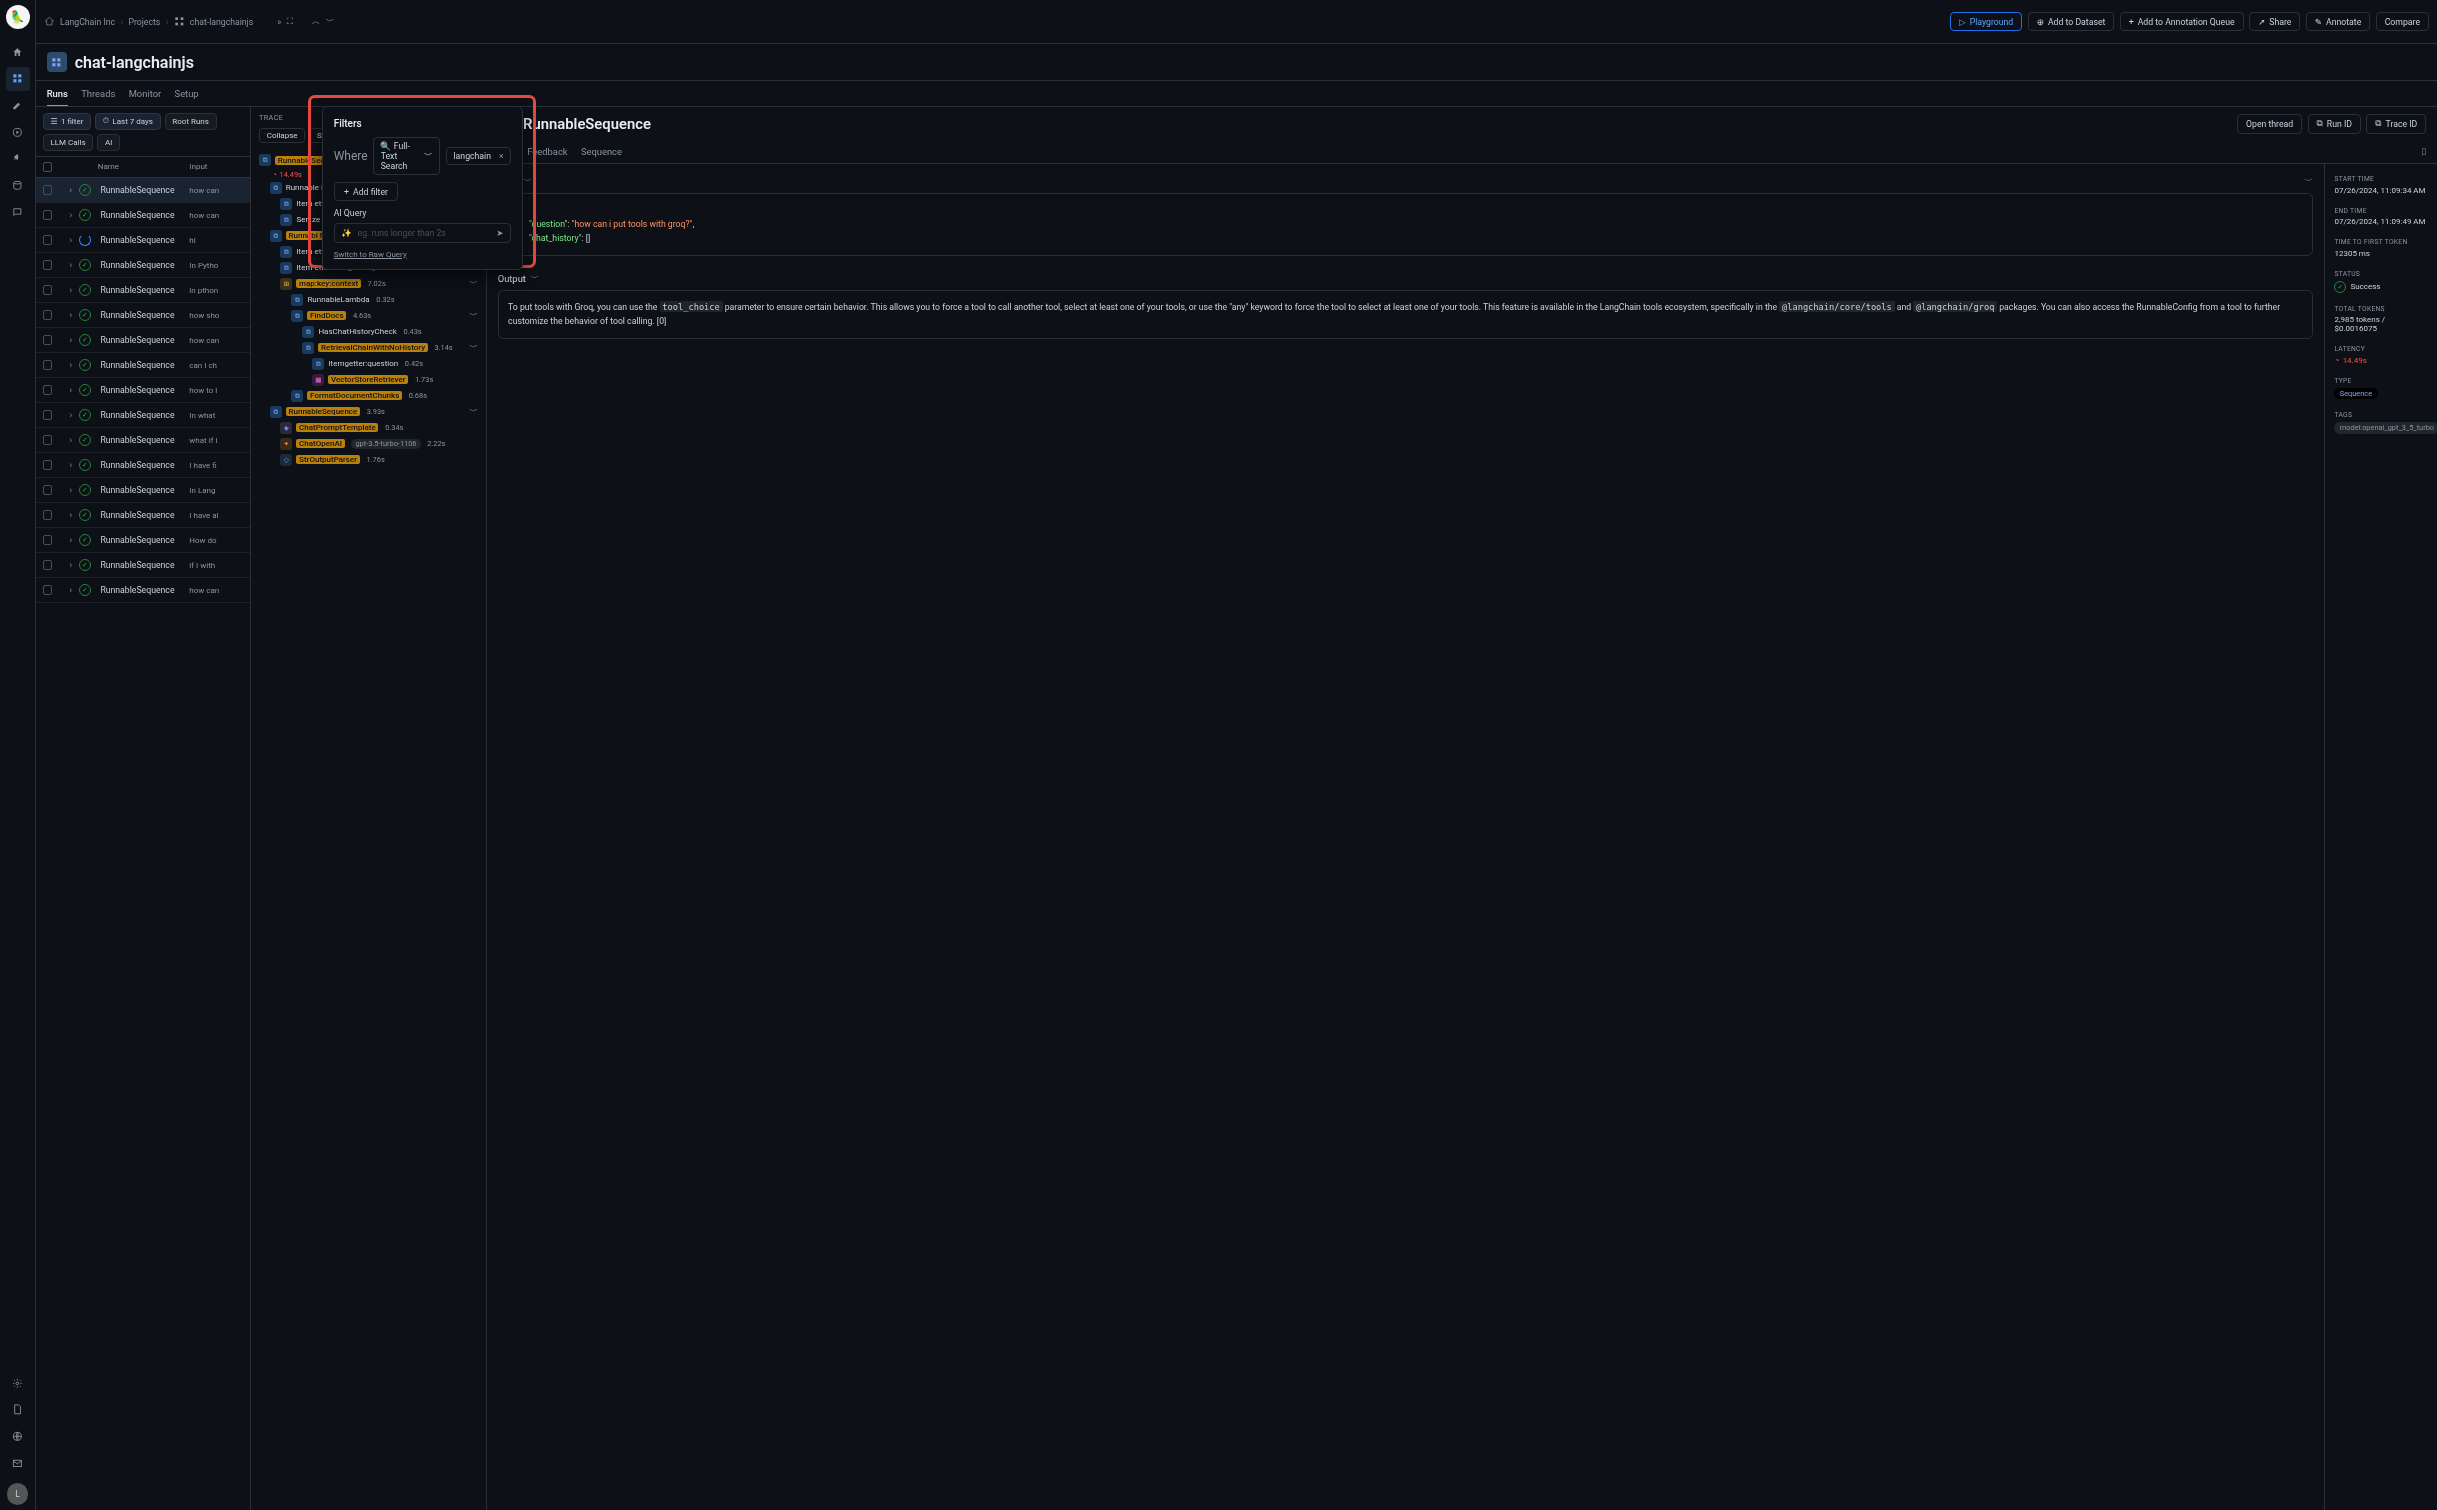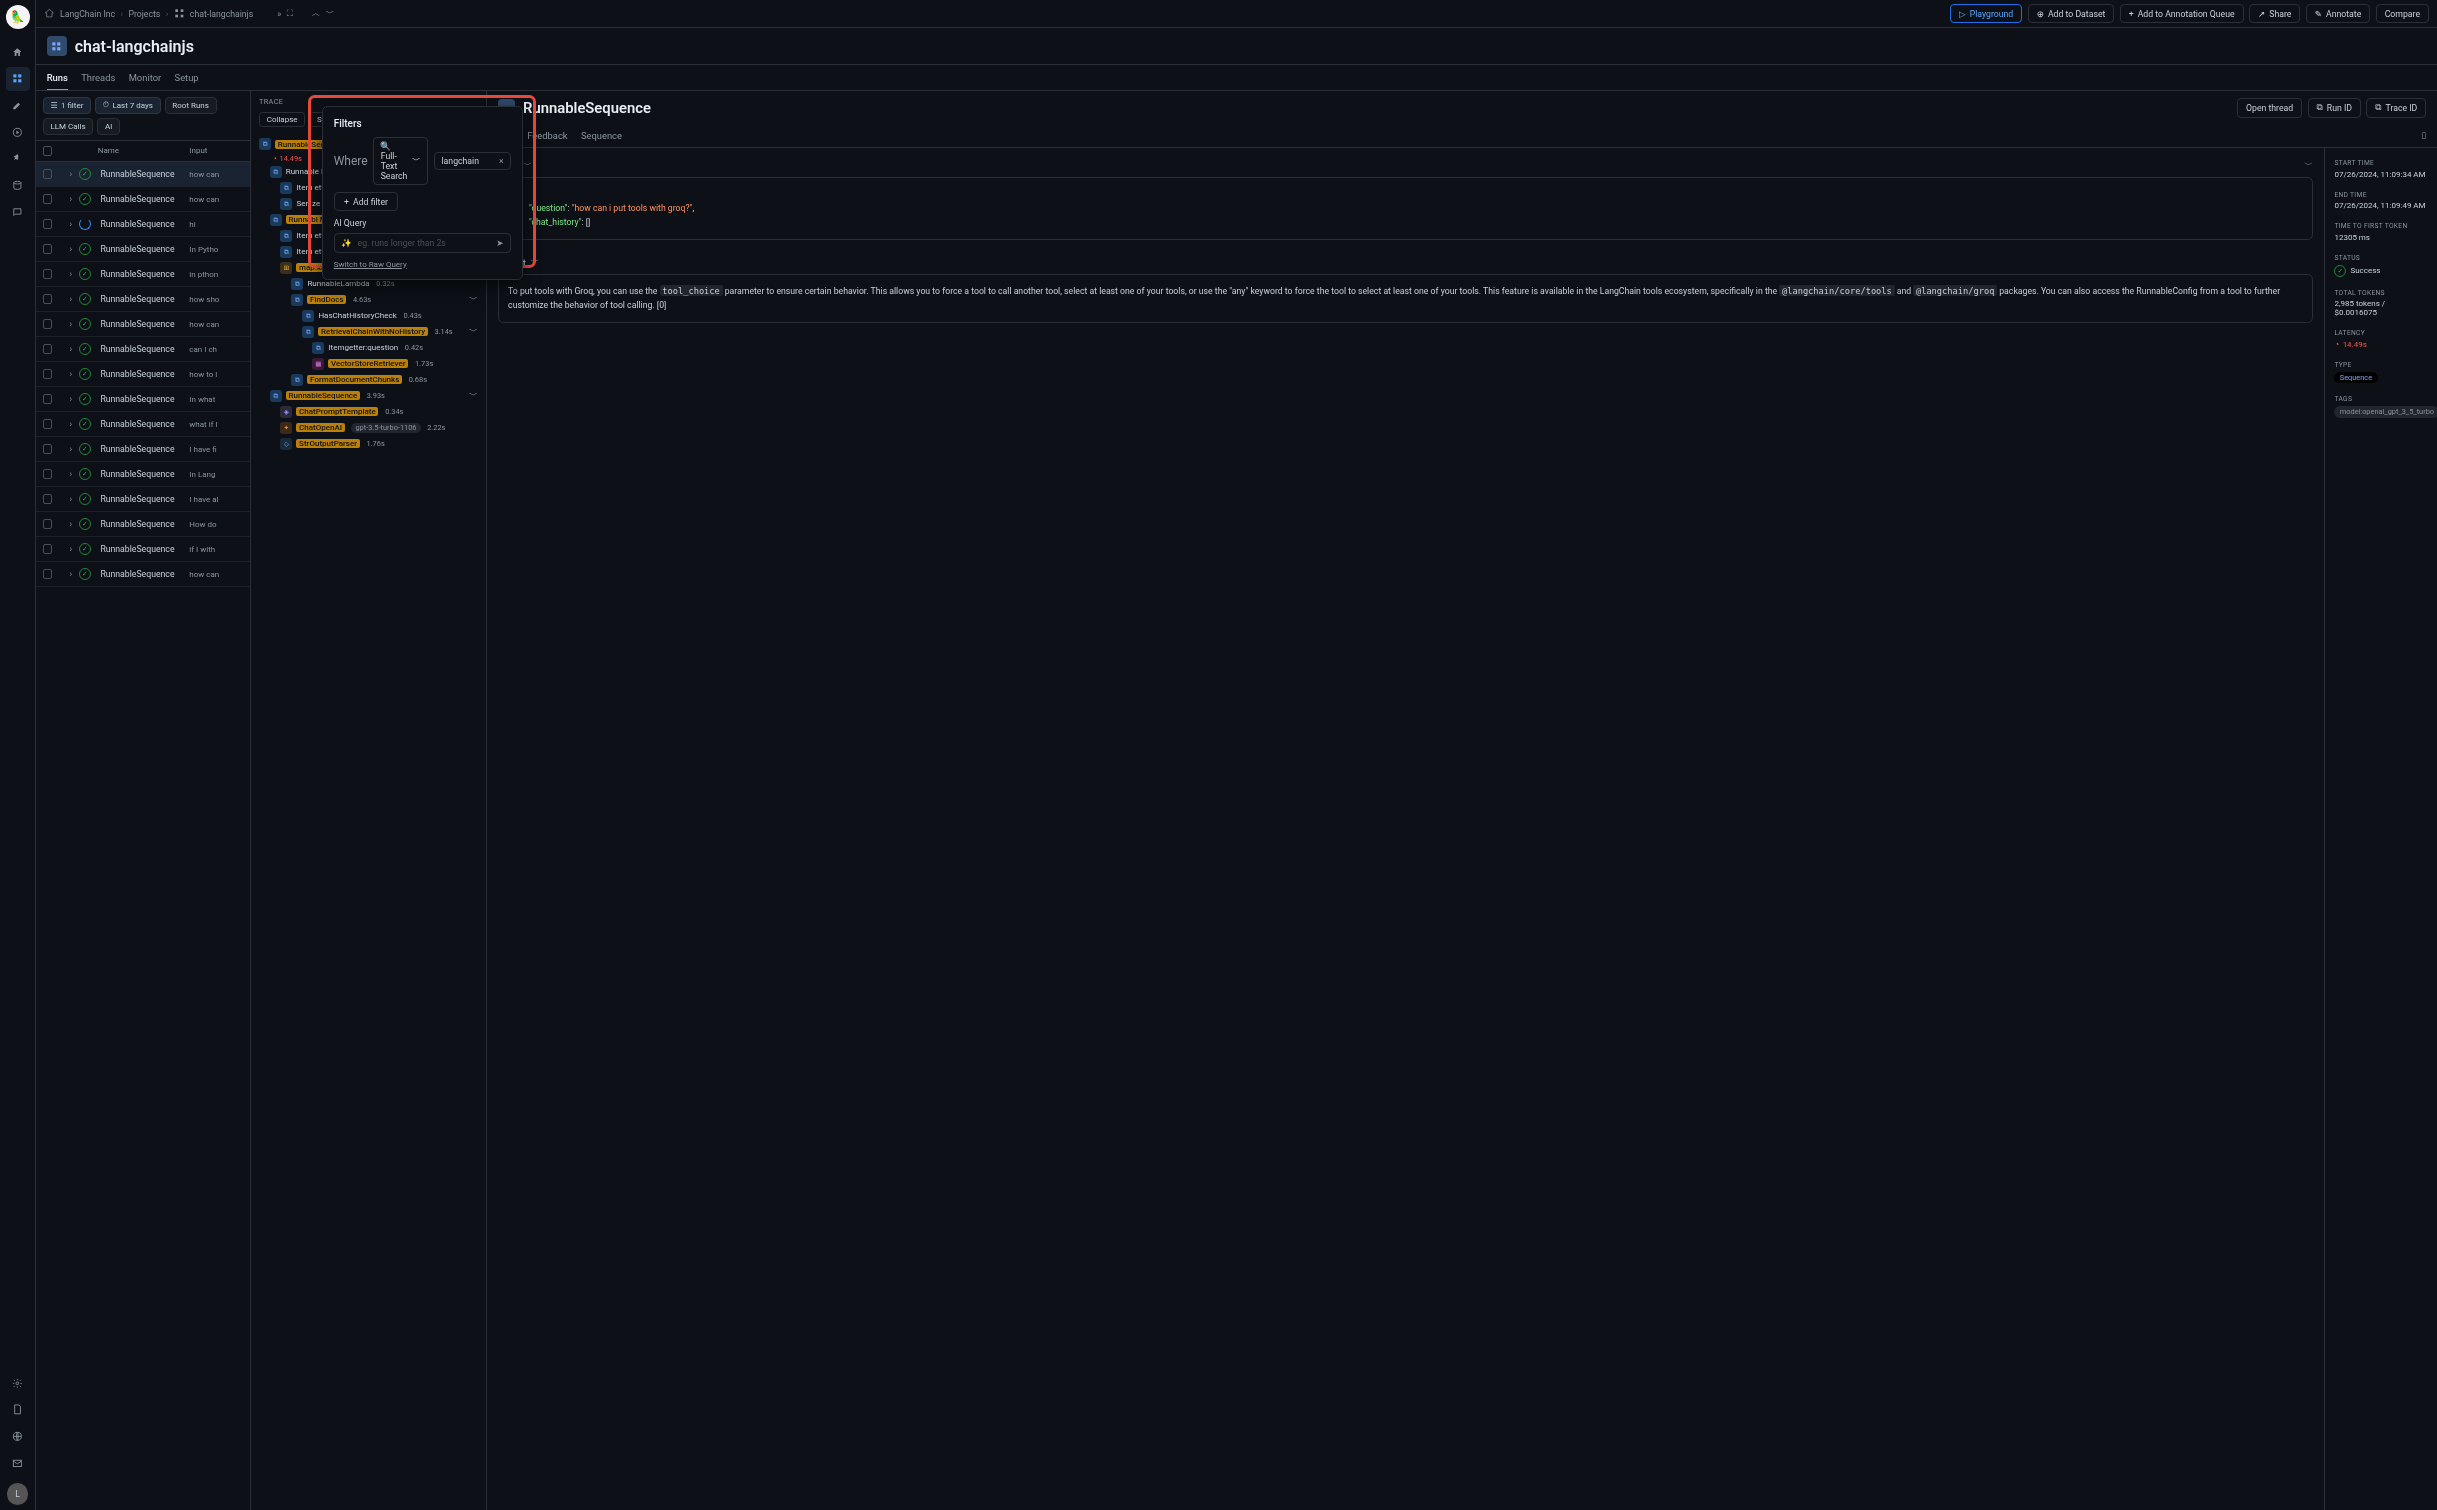--- a/index.html
+++ b/index.html
@@ -11,21 +11,21 @@
 .rail-logo { width: 24px; height: 24px; border-radius: 50%; background: #f5f5f5; display: flex; align-items: center; justify-content: center; margin-bottom: 10.7px; font-size: 12px; }
 .rail-item { width: 24px; height: 24px; display: flex; align-items: center; justify-content: center; margin-bottom: 2.7px; border-radius: 4px; color: #8b949e; cursor: pointer; }
 .rail-item.active { background: #1a2332; color: #58a6ff; }
 .rail-spacer { flex: 1; }
 .rail-avatar { width: 21.5px; height: 21.5px; border-radius: 50%; background: #555; display: flex; align-items: center; justify-content: center; margin: 5.4px 0; }
 
 
 .main { flex: 1; display: flex; flex-direction: column; overflow: hidden; }
 
 
-.top-bar { height: 28px; display: flex; align-items: center; padding: 0 8px; border-bottom: 0.7px solid #2a2f38; gap: 5.4px; }
+.top-bar { height: 44px; display: flex; align-items: center; padding: 0 8px; border-bottom: 0.7px solid #2a2f38; gap: 5.4px; }
 .breadcrumb { display: flex; align-items: center; gap: 5.4px; color: #8b949e; font-size: 8.7px; }
 .breadcrumb a { color: #8b949e; text-decoration: none; cursor: pointer; }
 .breadcrumb .sep { color: #484f58; }
 .top-bar-right { margin-left: auto; display: flex; gap: 5.4px; align-items: center; }
 .btn { padding: 3.4px 8px; border: 0.7px solid #2a2f38; border-radius: 4px; background: transparent; color: #c9d1d9; cursor: pointer; font-size: 8.7px; display: inline-flex; align-items: center; gap: 4px; }
 .btn.playground { border-color: #1f6feb; color: #58a6ff; }
 
 
 .project-header { padding: 8px 10.7px; border-bottom: 0.7px solid #2a2f38; }
 .project-title-row { display: flex; align-items: center; gap: 8px; }
@@ -114,21 +114,21 @@
 .metric-tag { display: inline-block; background: #000000; color: #79a8f0; padding: 1.3px 5.4px; border-radius: 6.7px; font-size: 7.4px; }
 .metric-tag.gray { background: #21262d; color: #8b949e; }
 .metric-latency { display: inline-flex; align-items: center; gap: 3.4px; color: #f85149; }
 
 
 .filter-popover { position: absolute; top: 106px; left: 322px; width: 201px; background: #0d1117; border: 0.7px solid #2a2f38; border-radius: 5.4px; padding: 10.7px; z-index: 100; box-shadow: 0 5.4px 16px rgba(0,0,0,.6); }
 .popover-title { font-size: 10px; font-weight: 500; color: #e6edf3; margin-bottom: 8px; }
 .popover-row { display: flex; align-items: center; gap: 5.4px; margin-bottom: 6.7px; }
 .popover-label { color: #8b949e; font-size: 12px; }
 .popover-select { flex: 1; border: 0.7px solid #2a2f38; border-radius: 4px; padding: 3.4px 6.7px; background: transparent; color: #c9d1d9; font-size: 8.7px; display: flex; align-items: center; gap: 4px; justify-content: space-between; }
-.popover-input-chip { border: 0.7px solid #2a2f38; border-radius: 4px; padding: 3.4px 6.7px; background: transparent; color: #c9d1d9; font-size: 8.7px; display: flex; align-items: center; gap: 20px; }
+.popover-input-chip { border: 0.7px solid #2a2f38; border-radius: 4px; padding: 3.4px 6.7px; background: transparent; color: #c9d1d9; font-size: 8.7px; display: flex; align-items: center; gap: 8px; }
 .chip-x { color: #8b949e; cursor: pointer; }
 .add-filter-btn { border: 0.7px solid #2a2f38; border-radius: 4px; padding: 3.4px 9.4px; background: transparent; color: #c9d1d9; font-size: 8.7px; display: inline-flex; align-items: center; gap: 4px; cursor: pointer; }
 .ai-query-label { font-size: 8.7px; color: #c9d1d9; margin: 6.7px 0 5.4px; }
 .ai-query-box { border: 0.7px solid #2a2f38; border-radius: 4px; padding: 4px 6.7px; display: flex; align-items: center; gap: 5.4px; }
 .ai-query-input { flex: 1; background: transparent; border: none; outline: none; color: #c9d1d9; font-size: 8.7px; }
 .ai-query-input::placeholder { color: #484f58; }
 .switch-link { color: #8b949e; text-decoration: underline; font-size: 8px; margin-top: 6.7px; display: inline-block; cursor: pointer; }
 .highlight-box { position: absolute; top: 95px; left: 308px; width: 228px; height: 173px; border: 3.4px solid #ea4a3c; border-radius: 6.7px; z-index: 99; pointer-events: none; }
 
 .icon-svg { width: 10.7px; height: 10.7px; fill: currentColor; }

